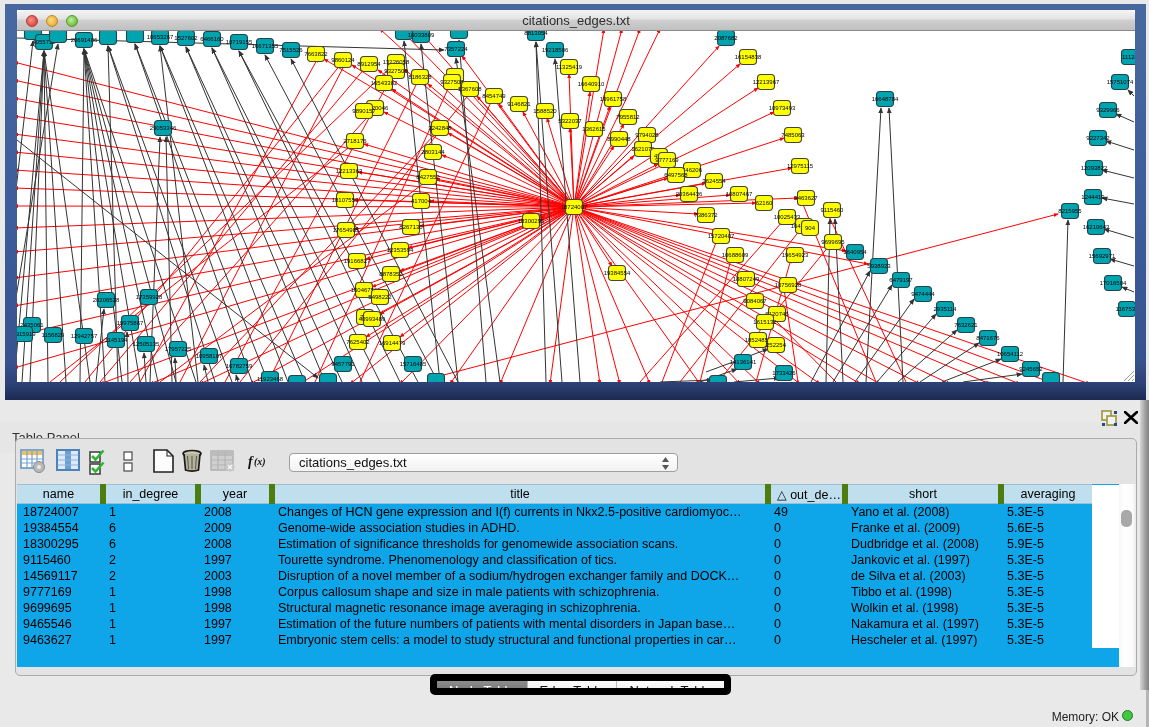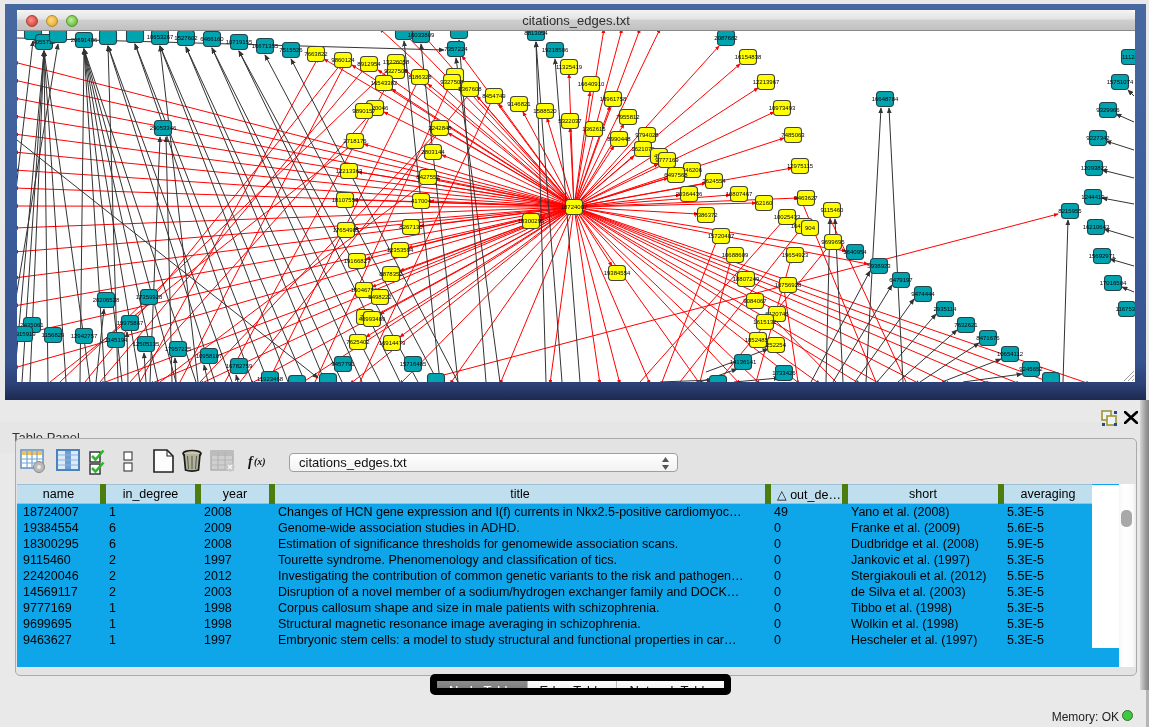--- a/index.html
+++ b/index.html
@@ -662,30 +662,20 @@
           <td class="c1">9115460</td>
           <td class="c2">2</td>
           <td class="c3">1997</td>
           <td class="c4">Tourette syndrome. Phenomenology and classification of tics.</td>
           <td class="c5">0</td>
           <td class="c6">Jankovic et al. (1997)</td>
           <td class="c7">5.3E-5</td>
           <td class="c8"></td>
         </tr>
 <tr>
-          <td class="c1">22420046</td>
-          <td class="c2">2</td>
-          <td class="c3">2012</td>
-          <td class="c4">Investigating the contribution of common genetic variants to the risk and pathogen…</td>
-          <td class="c5">0</td>
-          <td class="c6">Stergiakouli et al. (2012)</td>
-          <td class="c7">5.5E-5</td>
-          <td class="c8"></td>
-        </tr>
-<tr>
           <td class="c1">14569117</td>
           <td class="c2">2</td>
           <td class="c3">2003</td>
           <td class="c4">Disruption of a novel member of a sodium/hydrogen exchanger family and DOCK…</td>
           <td class="c5">0</td>
           <td class="c6">de Silva et al. (2003)</td>
           <td class="c7">5.3E-5</td>
           <td class="c8"></td>
         </tr>
 <tr>
@@ -698,20 +688,30 @@
           <td class="c7">5.3E-5</td>
           <td class="c8"></td>
         </tr>
 <tr>
           <td class="c1">9699695</td>
           <td class="c2">1</td>
           <td class="c3">1998</td>
           <td class="c4">Structural magnetic resonance image averaging in schizophrenia.</td>
           <td class="c5">0</td>
           <td class="c6">Wolkin et al. (1998)</td>
+          <td class="c7">5.3E-5</td>
+          <td class="c8"></td>
+        </tr>
+<tr>
+          <td class="c1">9465546</td>
+          <td class="c2">1</td>
+          <td class="c3">1997</td>
+          <td class="c4">Estimation of the future numbers of patients with mental disorders in Japan base…</td>
+          <td class="c5">0</td>
+          <td class="c6">Nakamura et al. (1997)</td>
           <td class="c7">5.3E-5</td>
           <td class="c8"></td>
         </tr>
 <tr>
           <td class="c1">9463627</td>
           <td class="c2">1</td>
           <td class="c3">1997</td>
           <td class="c4">Embryonic stem cells: a model to study structural and functional properties in car…</td>
           <td class="c5">0</td>
           <td class="c6">Hescheler et al. (1997)</td>

